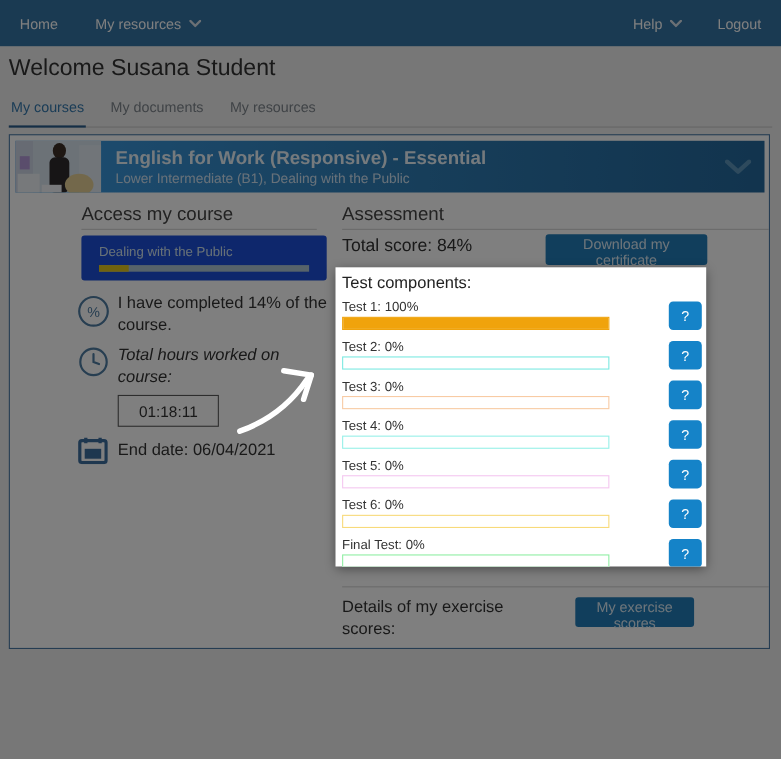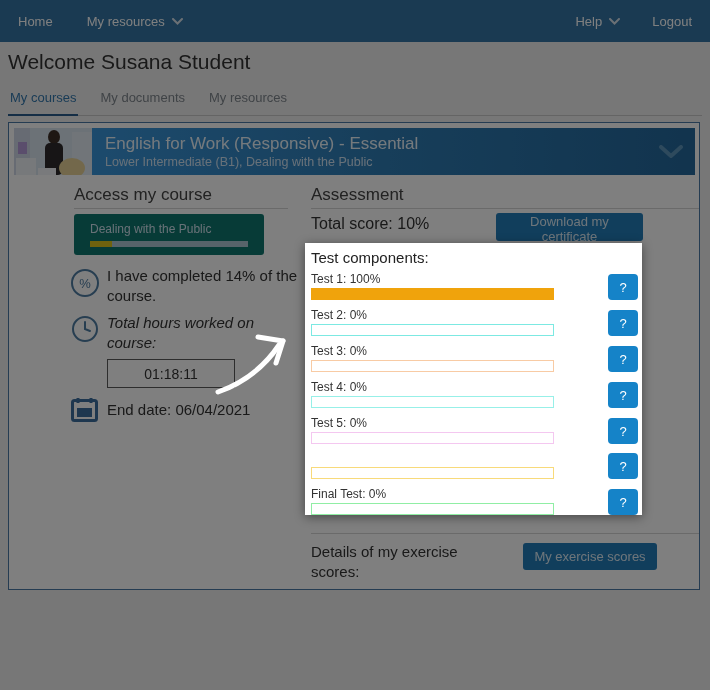--- a/index.html
+++ b/index.html
@@ -21,36 +21,36 @@
   .tab{font-size:13px;color:#7f868d;padding:2px 2px 9px 2px;cursor:pointer;}
   .tab.active{color:#3478ad;border-bottom:2px solid #2a5d8c;margin-bottom:-1px;}
   
   .panel{position:absolute;left:8px;top:122px;width:692px;height:468px;background:#ffffff;
          border:1px solid #4a78a4;box-sizing:border-box;}
   .course-header{position:absolute;left:5px;top:5px;width:681px;height:47px;
                  background:linear-gradient(90deg,#3c9ce4 0%,#2e7cb4 55%,#24689c 100%);
                  display:flex;align-items:center;}
   .thumb{width:78px;height:47px;flex:0 0 78px;}
   .course-titles{margin-left:13px;}
-  .course-title{font-size:17px;color:#eaf4fb;line-height:20px;}
+  .course-title{font-size:17px;color:#eaf4fb;line-height:20px;font-weight:bold;}
   .course-sub{font-size:12.5px;color:#cfe2f2;line-height:16px;}
   .header-chev{position:absolute;right:12px;top:17px;width:24px;height:14px;cursor:pointer;}
   
   .sec-head{position:absolute;font-size:17px;color:#444;}
   .rule{position:absolute;border-top:1px solid #d4d4d4;height:0;}
-  .module-btn{position:absolute;left:65px;top:91px;width:190px;height:41px;background:#0f766e;
+  .module-btn{position:absolute;left:65px;top:91px;width:223px;height:41px;background:#1d4ed8;
               border-radius:3px;cursor:pointer;}
   .module-btn .lbl{position:absolute;left:16px;top:8px;font-size:12px;color:#cfe2ee;}
   .module-track{position:absolute;left:16px;right:16px;top:27px;height:6px;background:#aec7d4;}
   .module-fill{height:6px;background:#e0c41c;}
   .circle-ic{position:absolute;width:28px;height:28px;border:2px solid #4f7da3;border-radius:50%;
              box-sizing:border-box;color:#4f7da3;font-size:13px;display:flex;align-items:center;
              justify-content:center;}
   .info-txt{position:absolute;font-size:15px;line-height:1.35;color:#333;}
-  .time-box{position:absolute;left:98px;top:236px;width:128px;height:29px;border:1px solid #5a5a5a;
+  .time-box{position:absolute;left:98px;top:236px;width:92px;height:29px;border:1px solid #5a5a5a;
             box-sizing:border-box;font-size:14px;color:#333;display:flex;align-items:center;
             justify-content:center;}
   
   .score-line{position:absolute;left:302px;top:92px;font-size:16px;color:#333;}
   .blue-btn{position:absolute;background:#227cb8;border:none;border-radius:3px;color:#dcebf5;
             font-size:13px;font-family:"Liberation Sans",sans-serif;cursor:pointer;}
   .details-txt{position:absolute;left:302px;top:419px;width:190px;font-size:15px;line-height:1.3;color:#333;}
   
   .dim{position:absolute;left:0;top:0;width:710px;height:690px;background:rgba(0,0,0,0.5);z-index:50;}
   
@@ -148,26 +148,26 @@
       <rect x="1.5" y="3.5" width="24" height="20" rx="2" fill="none" stroke="#3c6e9e" stroke-width="3"></rect>
       <line x1="7" y1="1" x2="7" y2="6" stroke="#3c6e9e" stroke-width="3"></line>
       <line x1="20" y1="1" x2="20" y2="6" stroke="#3c6e9e" stroke-width="3"></line>
       <rect x="6" y="11" width="15" height="9" fill="#3c6e9e"></rect>
     </svg>
     <div class="info-txt" style="left:98px;top:277px;">End date: 06/04/2021</div>
 
     <div class="sec-head" style="left:302px;top:62px;">Assessment</div>
     <div class="rule" style="left:302px;top:85px;width:388px;"></div>
 
-    <div class="score-line">Total score: 10%</div>
+    <div class="score-line">Total score: 84%</div>
     <button class="blue-btn" style="left:487px;top:90px;width:147px;height:28px;">Download my certificate</button>
 
     <div class="rule" style="left:302px;top:410px;width:388px;"></div>
     <div class="details-txt">Details of my exercise scores:</div>
-    <button class="blue-btn" style="left:514px;top:420px;width:134px;height:27px;">My exercise scores</button>
+    <button class="blue-btn" style="left:514px;top:420px;width:108px;height:27px;">My exercise scores</button>
   </div>
 
   <div class="dim"></div>
 
   <div class="popup">
     <div class="popup-title">Test components:</div>
     <div id="tc-rows">
         <div class="tc-row">
           <div class="tc-left">
             <div class="tc-label">Test 1: 100%</div>
@@ -208,20 +208,21 @@
           <div class="tc-left">
             <div class="tc-label">Test 5: 0%</div>
             <div class="tc-bar" style="border-color: rgb(244, 199, 240);">
               <div class="tc-fill" style="width: 0%; background: rgb(244, 199, 240);"></div>
             </div>
           </div>
           <button class="tc-help">?</button>
         </div>
         <div class="tc-row">
           <div class="tc-left">
+            <div class="tc-label">Test 6: 0%</div>
             <div class="tc-bar" style="border-color: rgb(248, 218, 122);">
               <div class="tc-fill" style="width: 0%; background: rgb(248, 218, 122);"></div>
             </div>
           </div>
           <button class="tc-help">?</button>
         </div>
         <div class="tc-row">
           <div class="tc-left">
             <div class="tc-label">Final Test: 0%</div>
             <div class="tc-bar" style="border-color: rgb(144, 238, 164);">

